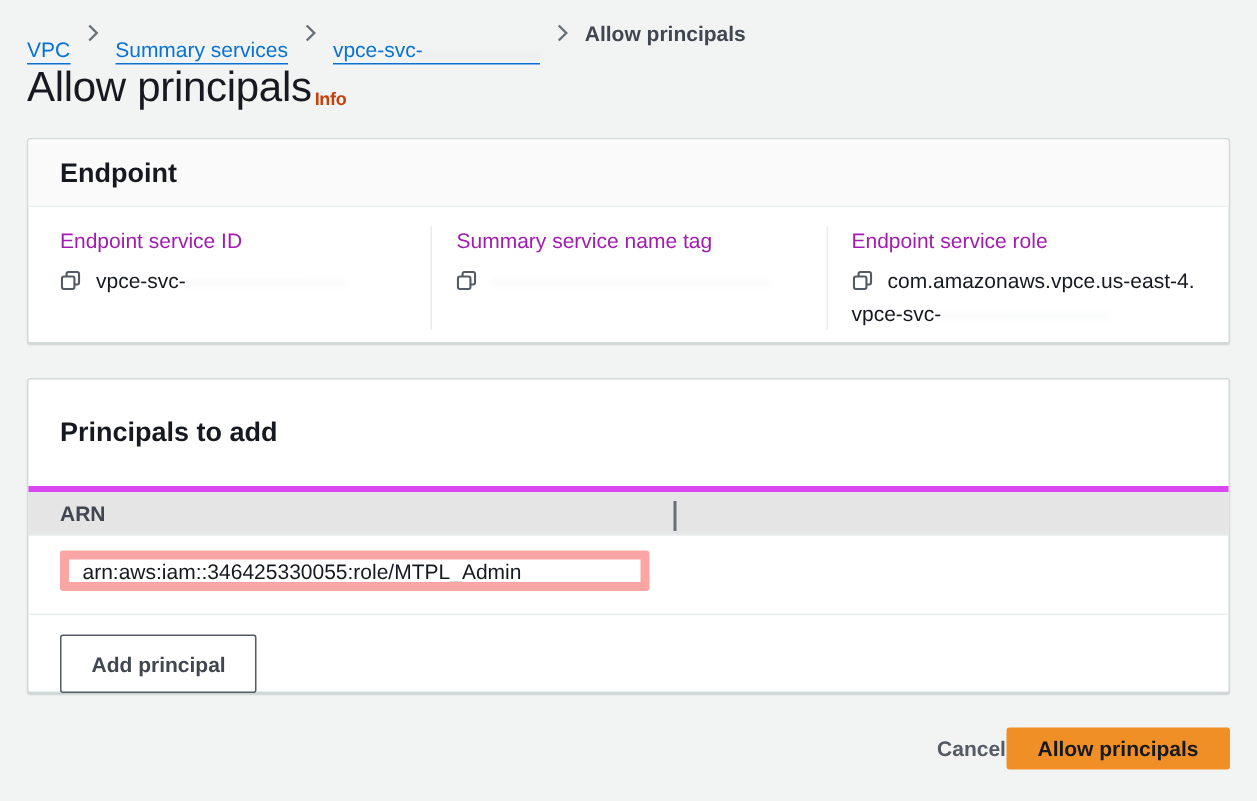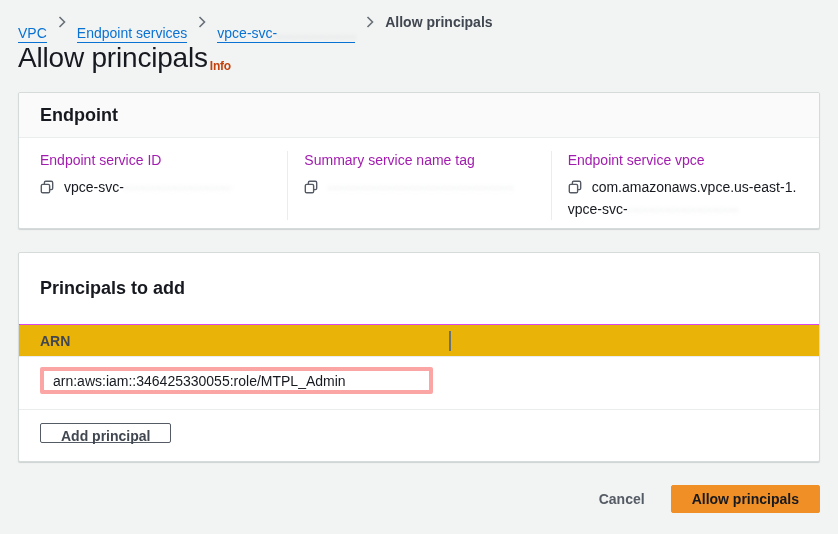--- a/index.html
+++ b/index.html
@@ -63,45 +63,45 @@
     margin-top:7px;font-size:14px;line-height:22px;color:#16191f;
     word-break:break-all;
   }
   .copy-btn{
     display:inline-block;vertical-align:-2px;margin-right:10px;cursor:pointer;
     background:none;border:none;padding:0;line-height:0;
   }
   
   .panel-header{height:71px;display:flex;align-items:center;padding:0 21px;box-sizing:border-box;text-align:center;}
   .arn-header{
-    height:33px;box-sizing:border-box;background:#eab308;
-    border-top:1px solid #d946ef;border-bottom:1px solid #eaeded;
+    height:33px;box-sizing:border-box;background:#e5e5e5;
+    border-top:4px solid #d946ef;border-bottom:1px solid #eaeded;
     display:flex;align-items:center;padding:0 21px;position:relative;
   }
   .arn-header-label{font-size:14px;font-weight:700;color:#414750;}
   .col-divider{
     position:absolute;left:430px;top:6px;width:2px;height:20px;background:#687078;
   }
   .arn-input-row{padding:10px 21px 0 21px;height:43px;box-sizing:border-box;}
   .arn-input{
     width:393px;height:27px;box-sizing:border-box;
-    border:4px solid #fca5a5;border-radius:2px;background:#fff;
+    border:6px solid #fca5a5;border-radius:2px;background:#fff;
     font-family:"Liberation Sans",sans-serif;font-size:14px;color:#16191f;
     padding:0 9px;outline:none;
   }
   .panel-footer{border-top:1px solid #eaeded;margin-top:9px;padding:13px 21px;}
   .btn-secondary{
     background:#ffffff;border:1px solid #545b64;border-radius:2px;
     font-family:"Liberation Sans",sans-serif;font-size:14px;font-weight:700;color:#414750;
-    padding:4px 20px;height:20px;cursor:pointer;
+    padding:4px 20px;height:39px;cursor:pointer;
   }
   
   .actions{
     position:absolute;left:18px;top:485px;width:802px;height:28px;
-    display:flex;justify-content:flex-end;align-items:center;gap:26px;
+    display:flex;justify-content:flex-end;align-items:center;
   }
   .btn-link{
     background:none;border:none;padding:0;cursor:pointer;
     font-family:"Liberation Sans",sans-serif;font-size:14px;font-weight:700;color:#545b64;
   }
   .btn-primary{
     background:#f08f26;border:1px solid #f08f26;border-radius:2px;
     font-family:"Liberation Sans",sans-serif;font-size:14px;font-weight:700;color:#16191f;
     padding:4px 20px;height:28px;cursor:pointer;
   }
@@ -109,21 +109,21 @@
 </head>
 <body>
 
 <nav class="breadcrumb">
   <a class="crumb">VPC</a>
   <span class="sep">
     <svg width="8" height="12" viewBox="0 0 8 12">
         <path d="M1.5 1 L6.5 6 L1.5 11" fill="none" stroke="#687078" stroke-width="1.6"></path>
       </svg>
   </span>
-  <a class="crumb">Endpoint services</a>
+  <a class="crumb">Summary services</a>
   <span class="sep">
     <svg width="8" height="12" viewBox="0 0 8 12">
         <path d="M1.5 1 L6.5 6 L1.5 11" fill="none" stroke="#687078" stroke-width="1.6"></path>
       </svg>
   </span>
   <a class="crumb">
     <span>vpce-svc-</span>
     <span class="smudge sm-bc">...........................................</span>
   </a>
   <span class="sep">
@@ -162,28 +162,28 @@
         <button class="copy-btn">
           <svg width="14" height="14" viewBox="0 0 16 16">
               <rect x="5" y="1.5" width="9.5" height="9.5" rx="1.5" fill="none" stroke="#545b64" stroke-width="1.6"></rect>
               <rect x="1.5" y="5" width="9.5" height="9.5" rx="1.5" fill="#fff" stroke="#545b64" stroke-width="1.6"></rect>
             </svg>
         </button><span class="smudge sm-2">...........................................</span>
       </div>
     </div>
 
     <div class="s-col s-col-3">
-      <div class="field-label">Endpoint service vpce</div>
+      <div class="field-label">Endpoint service role</div>
       <div class="field-value">
         <button class="copy-btn">
           <svg width="14" height="14" viewBox="0 0 16 16">
               <rect x="5" y="1.5" width="9.5" height="9.5" rx="1.5" fill="none" stroke="#545b64" stroke-width="1.6"></rect>
               <rect x="1.5" y="5" width="9.5" height="9.5" rx="1.5" fill="#fff" stroke="#545b64" stroke-width="1.6"></rect>
             </svg>
-        </button><span>com.amazonaws.vpce.us-east-1.vpce-svc-</span><span class="smudge sm-3">...........................................</span>
+        </button><span>com.amazonaws.vpce.us-east-4.vpce-svc-</span><span class="smudge sm-3">...........................................</span>
       </div>
     </div>
 
   </div>
 </section>
 
 <section class="card card-principals">
   <div class="panel-header">
     <h2>Principals to add</h2>
   </div>

